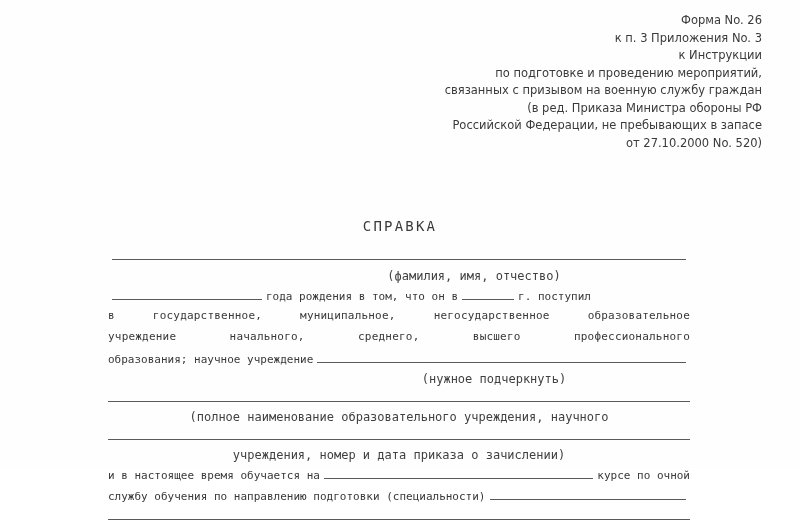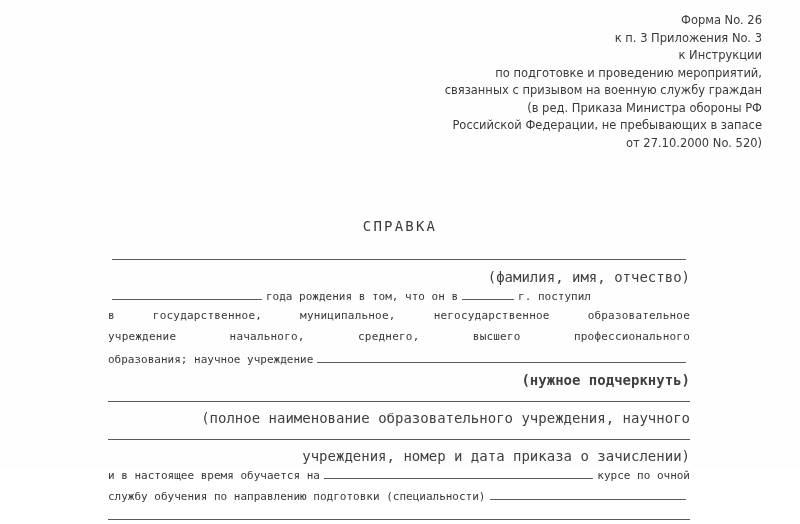--- a/index.html
+++ b/index.html
@@ -70,23 +70,23 @@
 
   
   .just {
     display: flex;
     justify-content: space-between;
     width: 100%;
     letter-spacing: 0.2px;
   }
 
   .caption {
-    text-align: right;
+    text-align: center;
     font-family: "DejaVu Sans Mono", monospace;
-    font-size: 14px;
+    font-size: 12px;
     color: #3f3f3f;
   }
 
   .inline-flow { display: flex; align-items: baseline; }
   .inline-flow .fill {
     flex: 1 1 auto;
     border-bottom: 1px solid #5a5a5a;
     margin: 0 4px 3px 4px;
     height: 11px;
   }
@@ -153,21 +153,21 @@
         <span>профессионального</span>
       </div>
     </div>
 
     <div class="row inline-flow">
       <span class="nowrap">образования; научное учреждение</span>
       <span class="fill"></span>
     </div>
 
     <div class="row tight">
-      <div class="caption" style="padding-left:190px;font-weight:bold;">(нужное подчеркнуть)</div>
+      <div class="caption" style="padding-left:190px;">(нужное подчеркнуть)</div>
     </div>
 
     <div class="row tight">
       <div class="full-rule"></div>
     </div>
 
     <div class="row tight">
       <div class="caption">(полное наименование образовательного учреждения, научного</div>
     </div>
 

